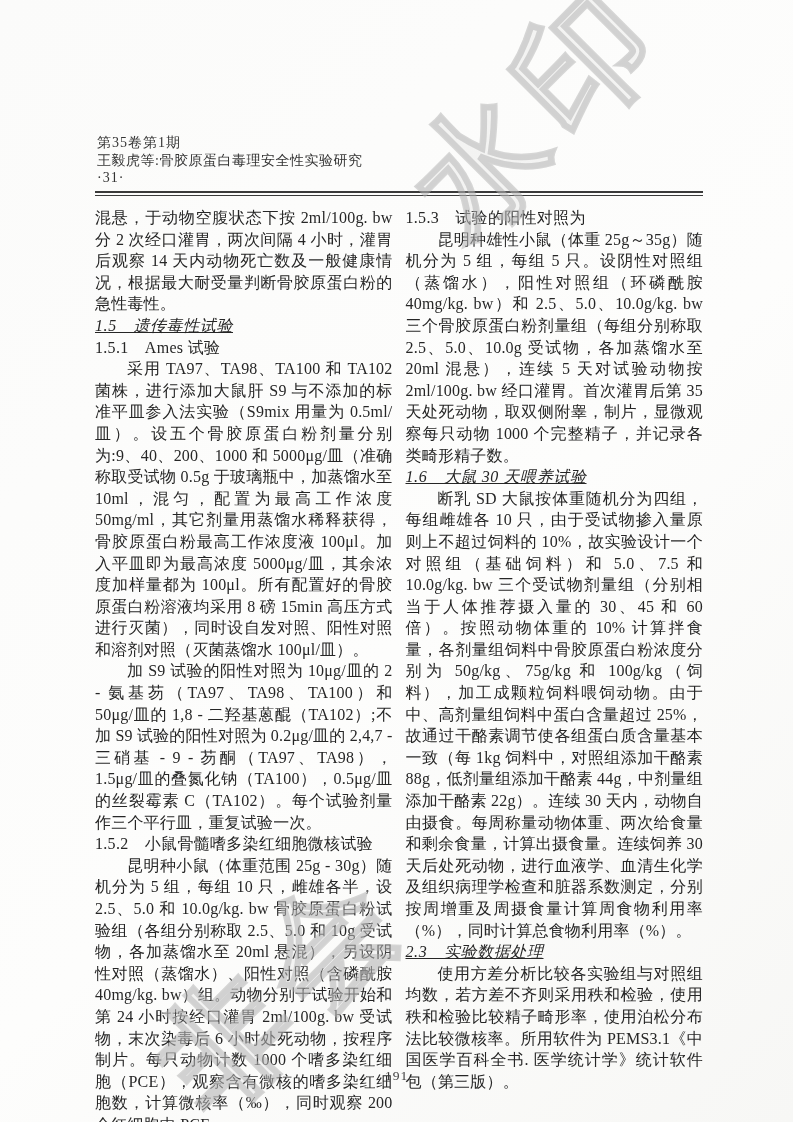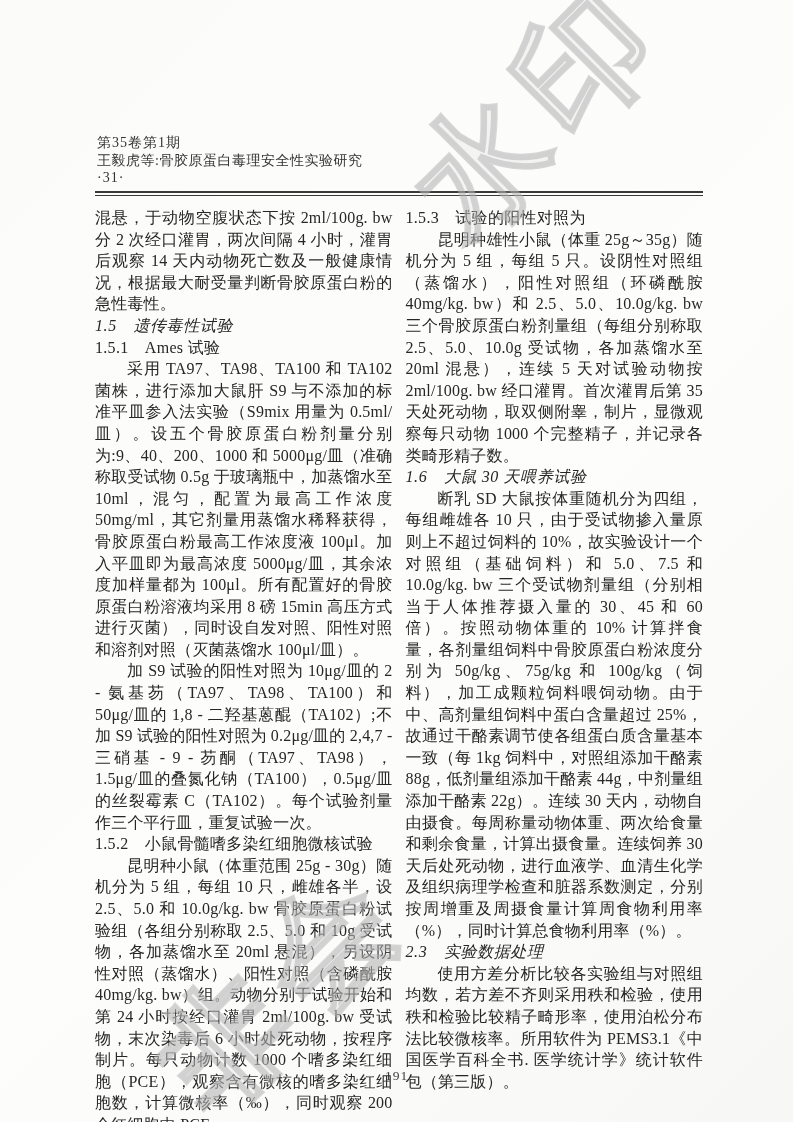--- a/index.html
+++ b/index.html
@@ -50,21 +50,21 @@
   .col p{
     margin:0;
     font-size:16px;
     line-height:21.6px;
     text-align:justify;
     text-justify:inter-ideograph;
     letter-spacing:0.2px;
     word-break:break-word;
   }
   .col p.indent{text-indent:2em;}
-  .col p.hkai{font-style:italic;font-weight:500;letter-spacing:0.6px;}
+  .col p.hkai{font-style:italic;font-weight:500;letter-spacing:0.6px;text-decoration:underline;}
   .col p.hsub{letter-spacing:0.3px;}
   .footer{
     position:absolute;left:0;top:1068px;width:100%;
     text-align:center;font-size:13.5px;color:#3c3c3c;letter-spacing:1px;
   }
 </style>
 </head>
 <body>
 
 <div class="page">

